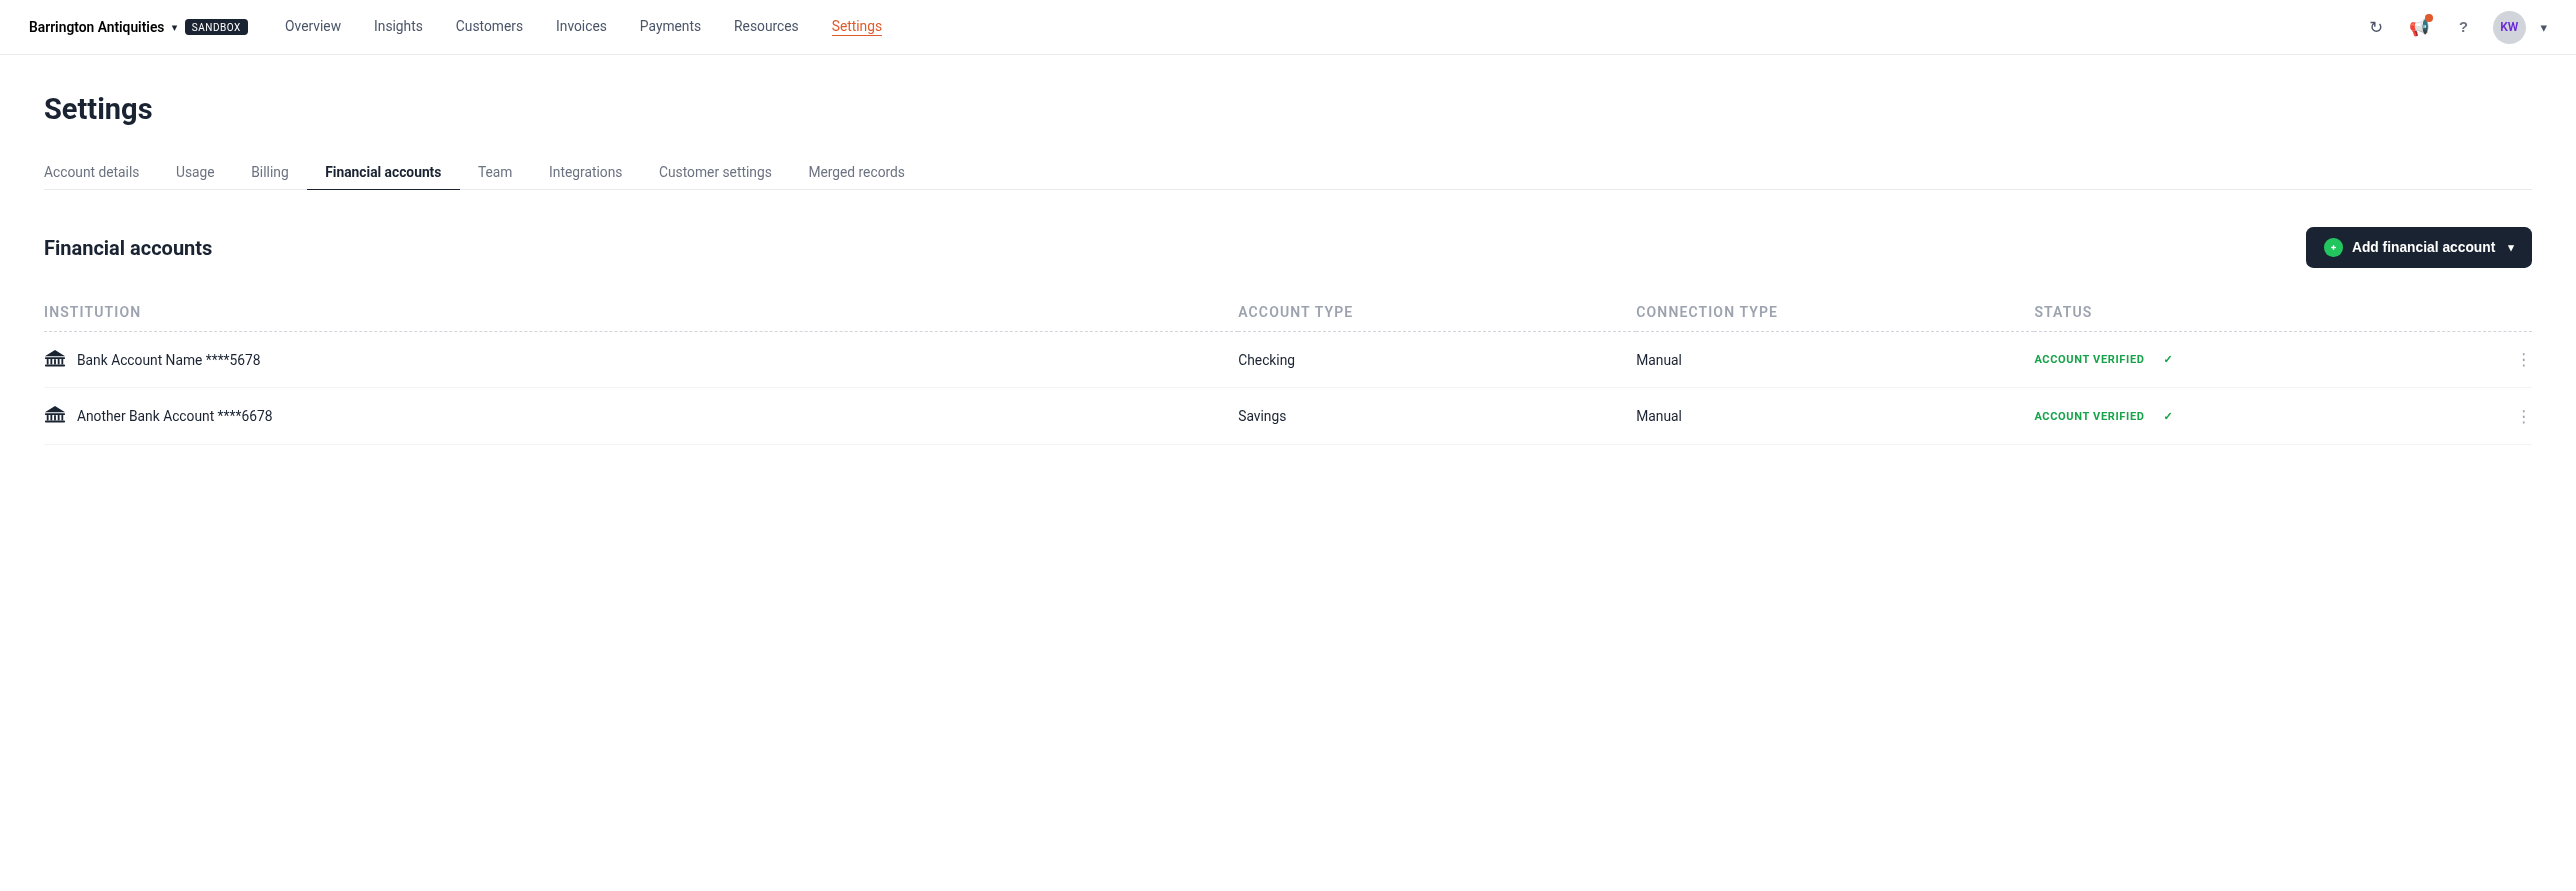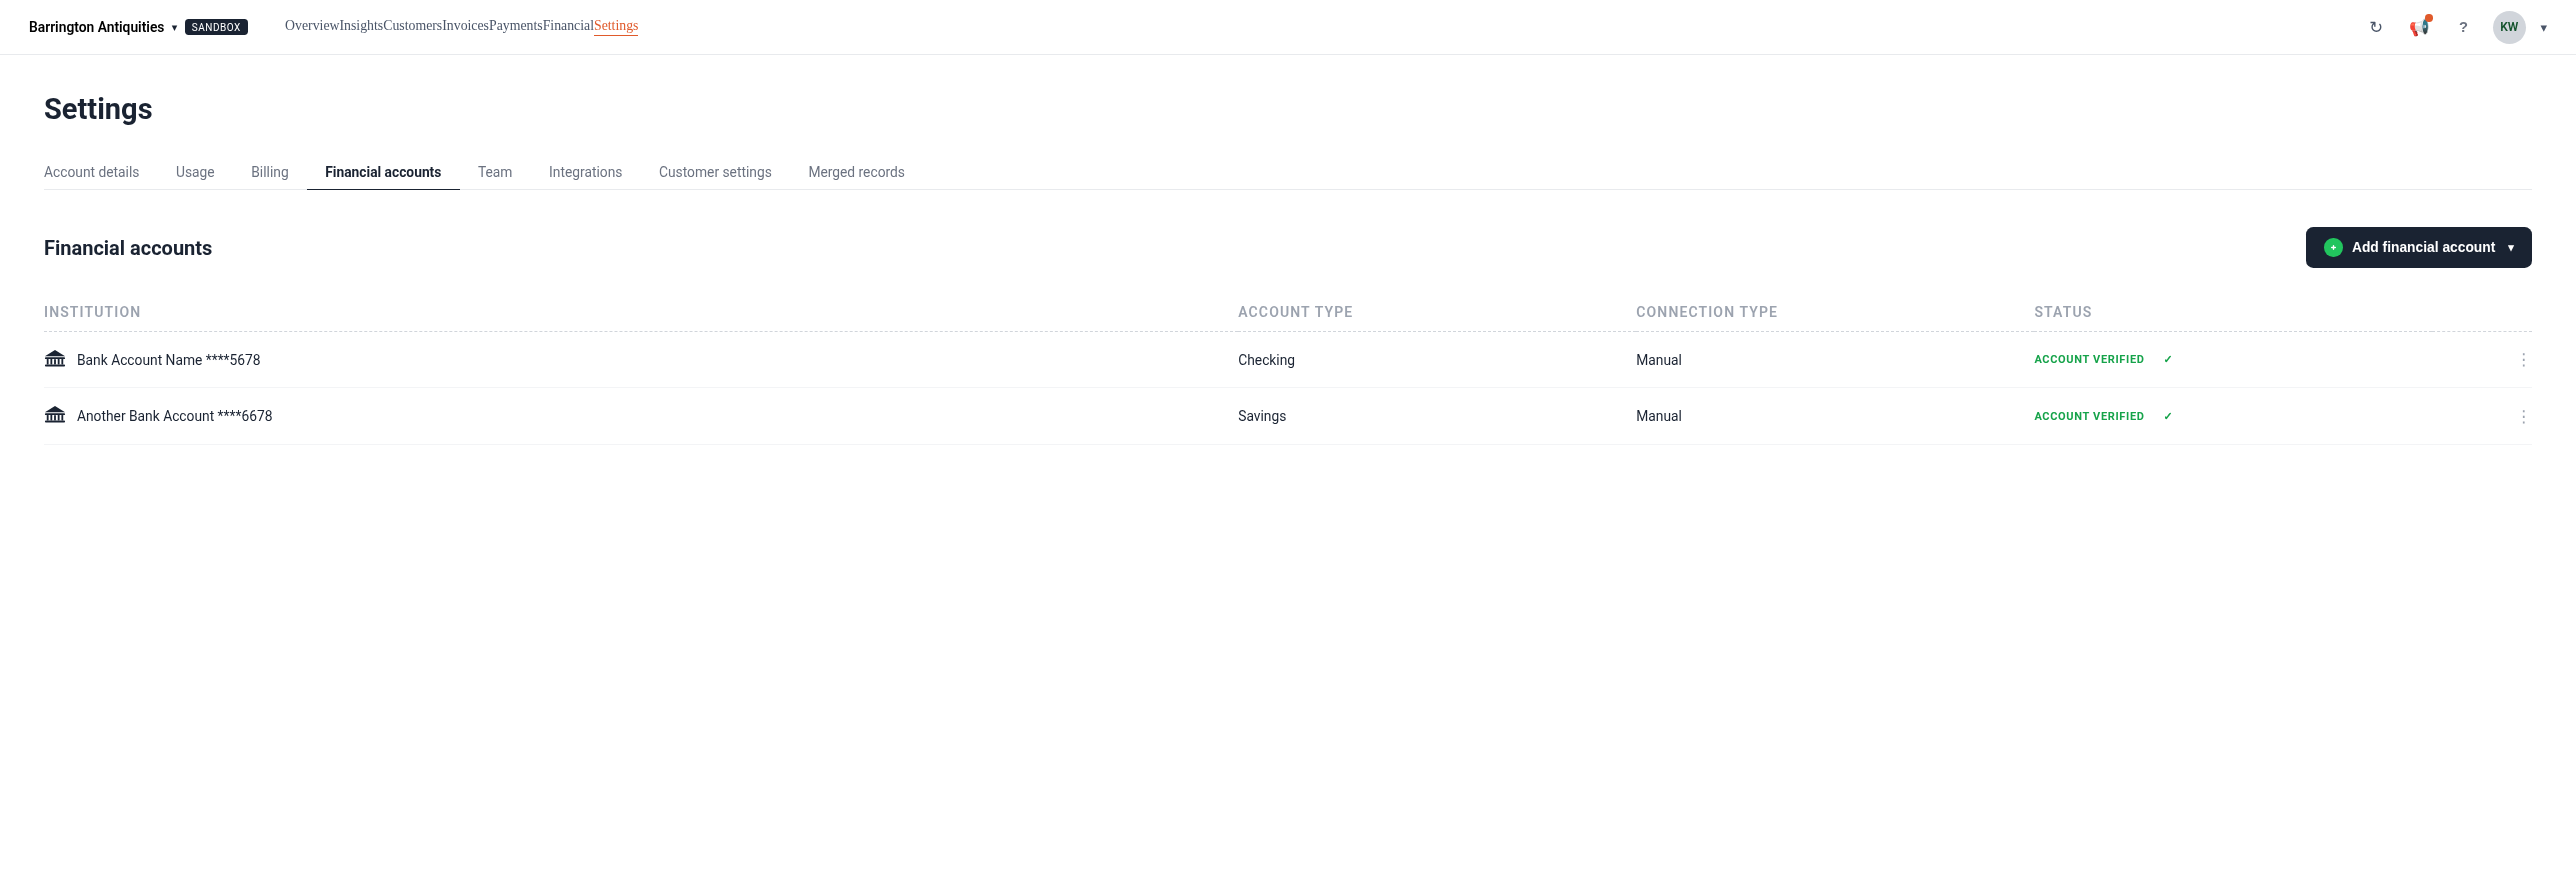--- a/index.html
+++ b/index.html
@@ -35,22 +35,22 @@
       color: #fff;
       font-size: 10px;
       font-weight: 400;
       padding: 2.8px 7.3px;
       border-radius: 3.7px;
       letter-spacing: 0.5px;
     }
     .nav-links {
       display: flex;
       align-items: center;
+      gap: 33px;
       flex: 1;
-      font-family: Liberation Serif, serif;
     }
     .nav-link {
       font-size: 13.8px;
       color: #4a5568;
       text-decoration: none;
       cursor: pointer;
       padding-bottom: 1.8px;
     }
     .nav-link.active {
       color: #e05a2b;
@@ -88,21 +88,21 @@
     .avatar {
       width: 33px;
       height: 33px;
       border-radius: 50%;
       background: #d1d5db;
       display: flex;
       align-items: center;
       justify-content: center;
       font-weight: 600;
       font-size: 12px;
-      color: #14532d;
+      color: #6d28d9;
       cursor: pointer;
     }
 
     
     .main {
       padding: 37px 44px 0 44px;
     }
     .page-title {
       font-size: 29px;
       font-weight: 700;
@@ -246,21 +246,21 @@
     <span class="brand-chevron">▾</span>
     <span class="sandbox-badge">SANDBOX</span>
   </div>
 
   <div class="nav-links">
     <a class="nav-link">Overview</a>
     <a class="nav-link">Insights</a>
     <a class="nav-link">Customers</a>
     <a class="nav-link">Invoices</a>
     <a class="nav-link">Payments</a>
-    <a class="nav-link">Financial</a>
+    <a class="nav-link">Resources</a>
     <a class="nav-link active">Settings</a>
   </div>
 
   <div class="nav-right">
     <button class="nav-icon-btn">
       <span>↻</span>
     </button>
     <button class="nav-icon-btn">
       <span>📢</span>
       <span class="notification-dot"></span>

